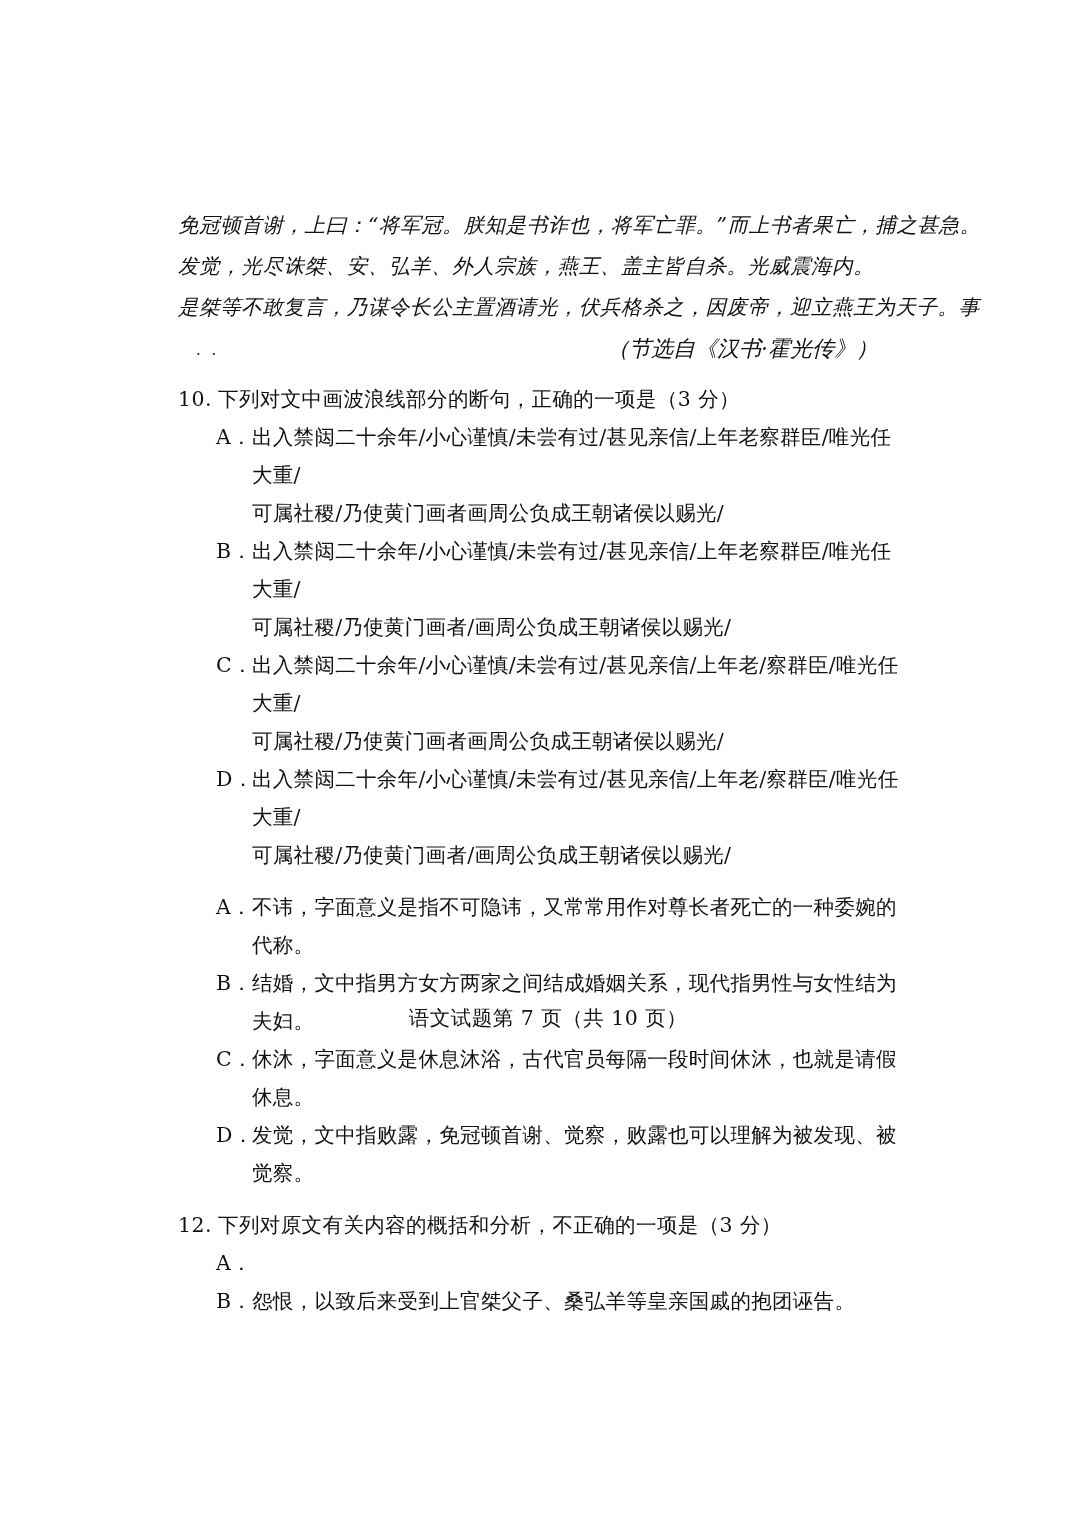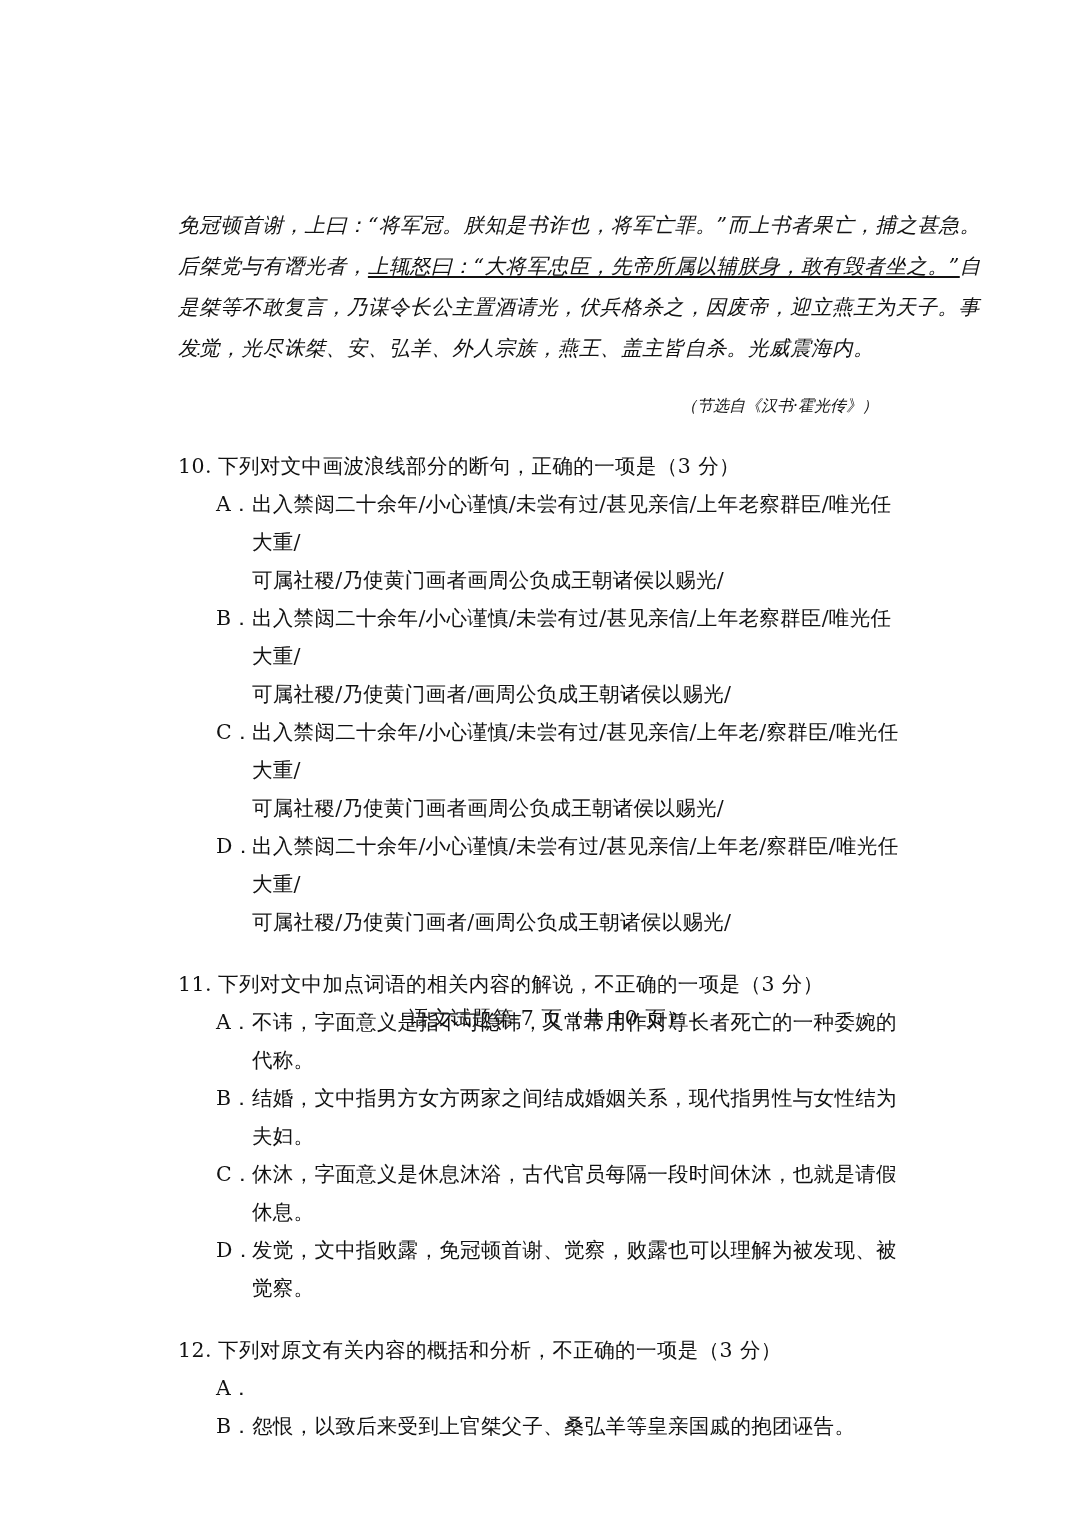--- a/index.html
+++ b/index.html
@@ -32,38 +32,38 @@
     letter-spacing: 0.6px;
     text-align: justify;
     font-style: italic;
   }
   .passage .line { white-space: nowrap; }
   .passage .u {
     text-decoration: underline;
     text-underline-offset: 3px;
   }
   .source {
-    font-size: 16px;
+    font-size: 22px;
     font-style: italic;
     text-align: right;
-    margin-top: 20px;
+    margin-top: 4px;
     margin-right: 22px;
     line-height: 34px;
   }
   .dots {
     position: absolute;
     left: 196px;
     top: 345px;
     font-size: 15px;
     letter-spacing: 3px;
     color: #111;
   }
 
   
-  .qblock { margin-top: 24px; }
+  .qblock { margin-top: 14px; }
   .qhead {
     display: flex;
     font-size: 20.5px;
     line-height: 38px;
     letter-spacing: 0.4px;
   }
   .qnum {
     width: 40px;
     flex: 0 0 40px;
     text-align: left;
@@ -95,23 +95,22 @@
     padding-left: 16px;
   }
 </style>
 </head>
 <body>
 
 <div class="page">
 
   <div class="passage">
     <div class="line">免冠顿首谢，上曰：“将军冠。朕知是书诈也，将军亡罪。”而上书者果亡，捕之甚急。</div>
-    <div class="line">后桀党与有谮光者，<span class="u">上辄怒曰：“大将军忠臣，先帝所属以辅朕身，敢有毁者坐之。”</span>自</div>
+    <div class="line">发觉，光尽诛桀、安、弘羊、外人宗族，燕王、盖主皆自杀。光威震海内。</div>
     <div class="line">是桀等不敢复言，乃谋令长公主置酒请光，伏兵格杀之，因废帝，迎立燕王为天子。事</div>
-    <div class="line">发觉，光尽诛桀、安、弘羊、外人宗族，燕王、盖主皆自杀。光威震海内。</div>
   </div>
   <div class="dots">· ·</div>
 
   <div class="source">（节选自《汉书·霍光传》）</div>
 
   <div class="qblock">
     <div class="qhead">
       <span class="qnum">10.</span>
       <span class="qtext">下列对文中画波浪线部分的断句，正确的一项是（3 分）</span>
     </div>
@@ -139,24 +138,20 @@
     <div class="opt">
       <span class="optlabel">D．</span>
       <span class="optbody">
         <span class="cont">出入禁闼二十余年/小心谨慎/未尝有过/甚见亲信/上年老/察群臣/唯光任大重/</span>
         <span class="cont">可属社稷/乃使黄门画者/画周公负成王朝诸侯以赐光/</span>
       </span>
     </div>
   </div>
 
   <div class="qblock">
-    <div class="qhead">
-      <span class="qnum">11.</span>
-      <span class="qtext">下列对文中加点词语的相关内容的解说，不正确的一项是（3 分）</span>
-    </div>
     <div class="opt">
       <span class="optlabel">A．</span>
       <span class="optbody">不讳，字面意义是指不可隐讳，又常常用作对尊长者死亡的一种委婉的代称。</span>
     </div>
     <div class="opt">
       <span class="optlabel">B．</span>
       <span class="optbody">结婚，文中指男方女方两家之间结成婚姻关系，现代指男性与女性结为夫妇。</span>
     </div>
     <div class="opt">
       <span class="optlabel">C．</span>

